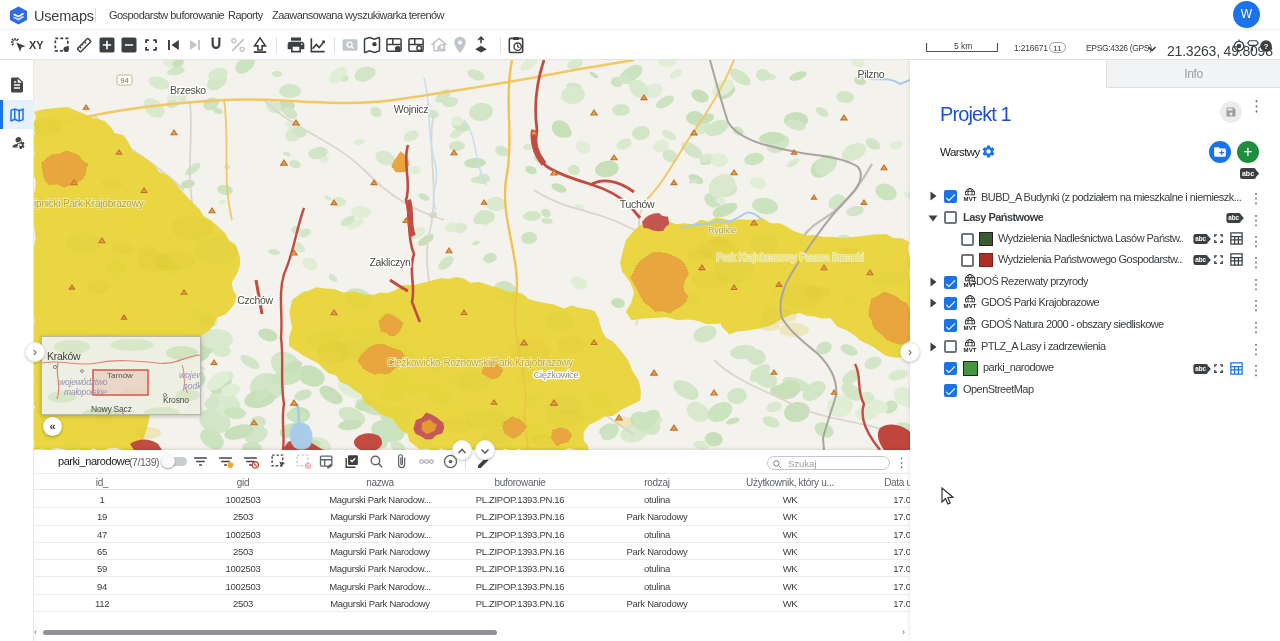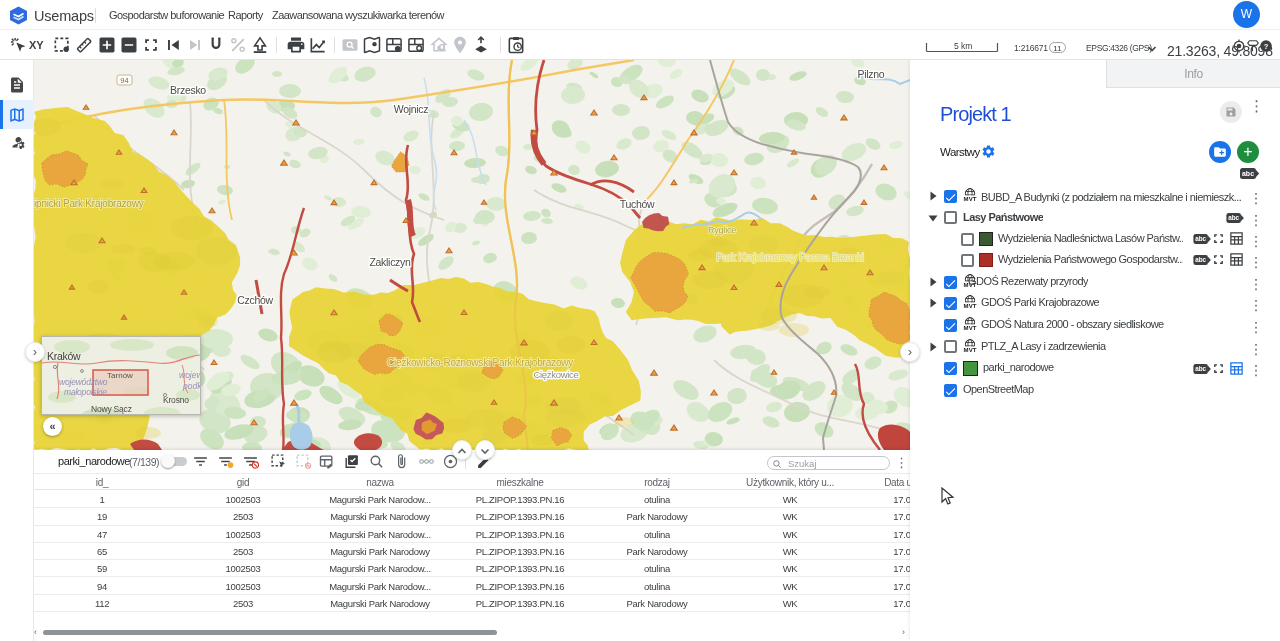--- a/index.html
+++ b/index.html
@@ -800,21 +800,21 @@
         <path d="M15.5 15.5l5.5 5.5" stroke="#80868b" stroke-width="2.4"></path>
       </svg>
     <div style="position:absolute;left:20px;top:1px;font-size:9.5px;color:#9aa0a6">Szukaj</div>
   </div>
   <div class="dots3" style="left:861px;top:5px;font-size:13px">⋮</div>
 
   <div class="abs" style="left:0;top:23px;width:876px;height:17px;border-top:1px solid #ececec;border-bottom:1px solid #e4e4e4"></div>
   <div class="thc" style="left:68px;top:27px">id_</div>
   <div class="thc" style="left:209px;top:27px">gid</div>
   <div class="thc" style="left:346px;top:27px">nazwa</div>
-  <div class="thc" style="left:486px;top:27px">mieszkalne</div>
+  <div class="thc" style="left:486px;top:27px">buforowanie</div>
   <div class="thc" style="left:623px;top:27px">rodzaj</div>
   <div class="thc" style="left:756px;top:27px">Użytkownik, który u...</div>
   <div class="thc" style="left:864px;top:27px">Data u</div>
 
   <div class="trow" style="top:41px">
       <span style="left:68px">1</span>
       <span style="left:209px">1002503</span>
       <span style="left:346px">Magurski Park Narodow...</span>
       <span style="left:486px">PL.ZIPOP.1393.PN.16</span>
       <span style="left:623px">otulina</span>

